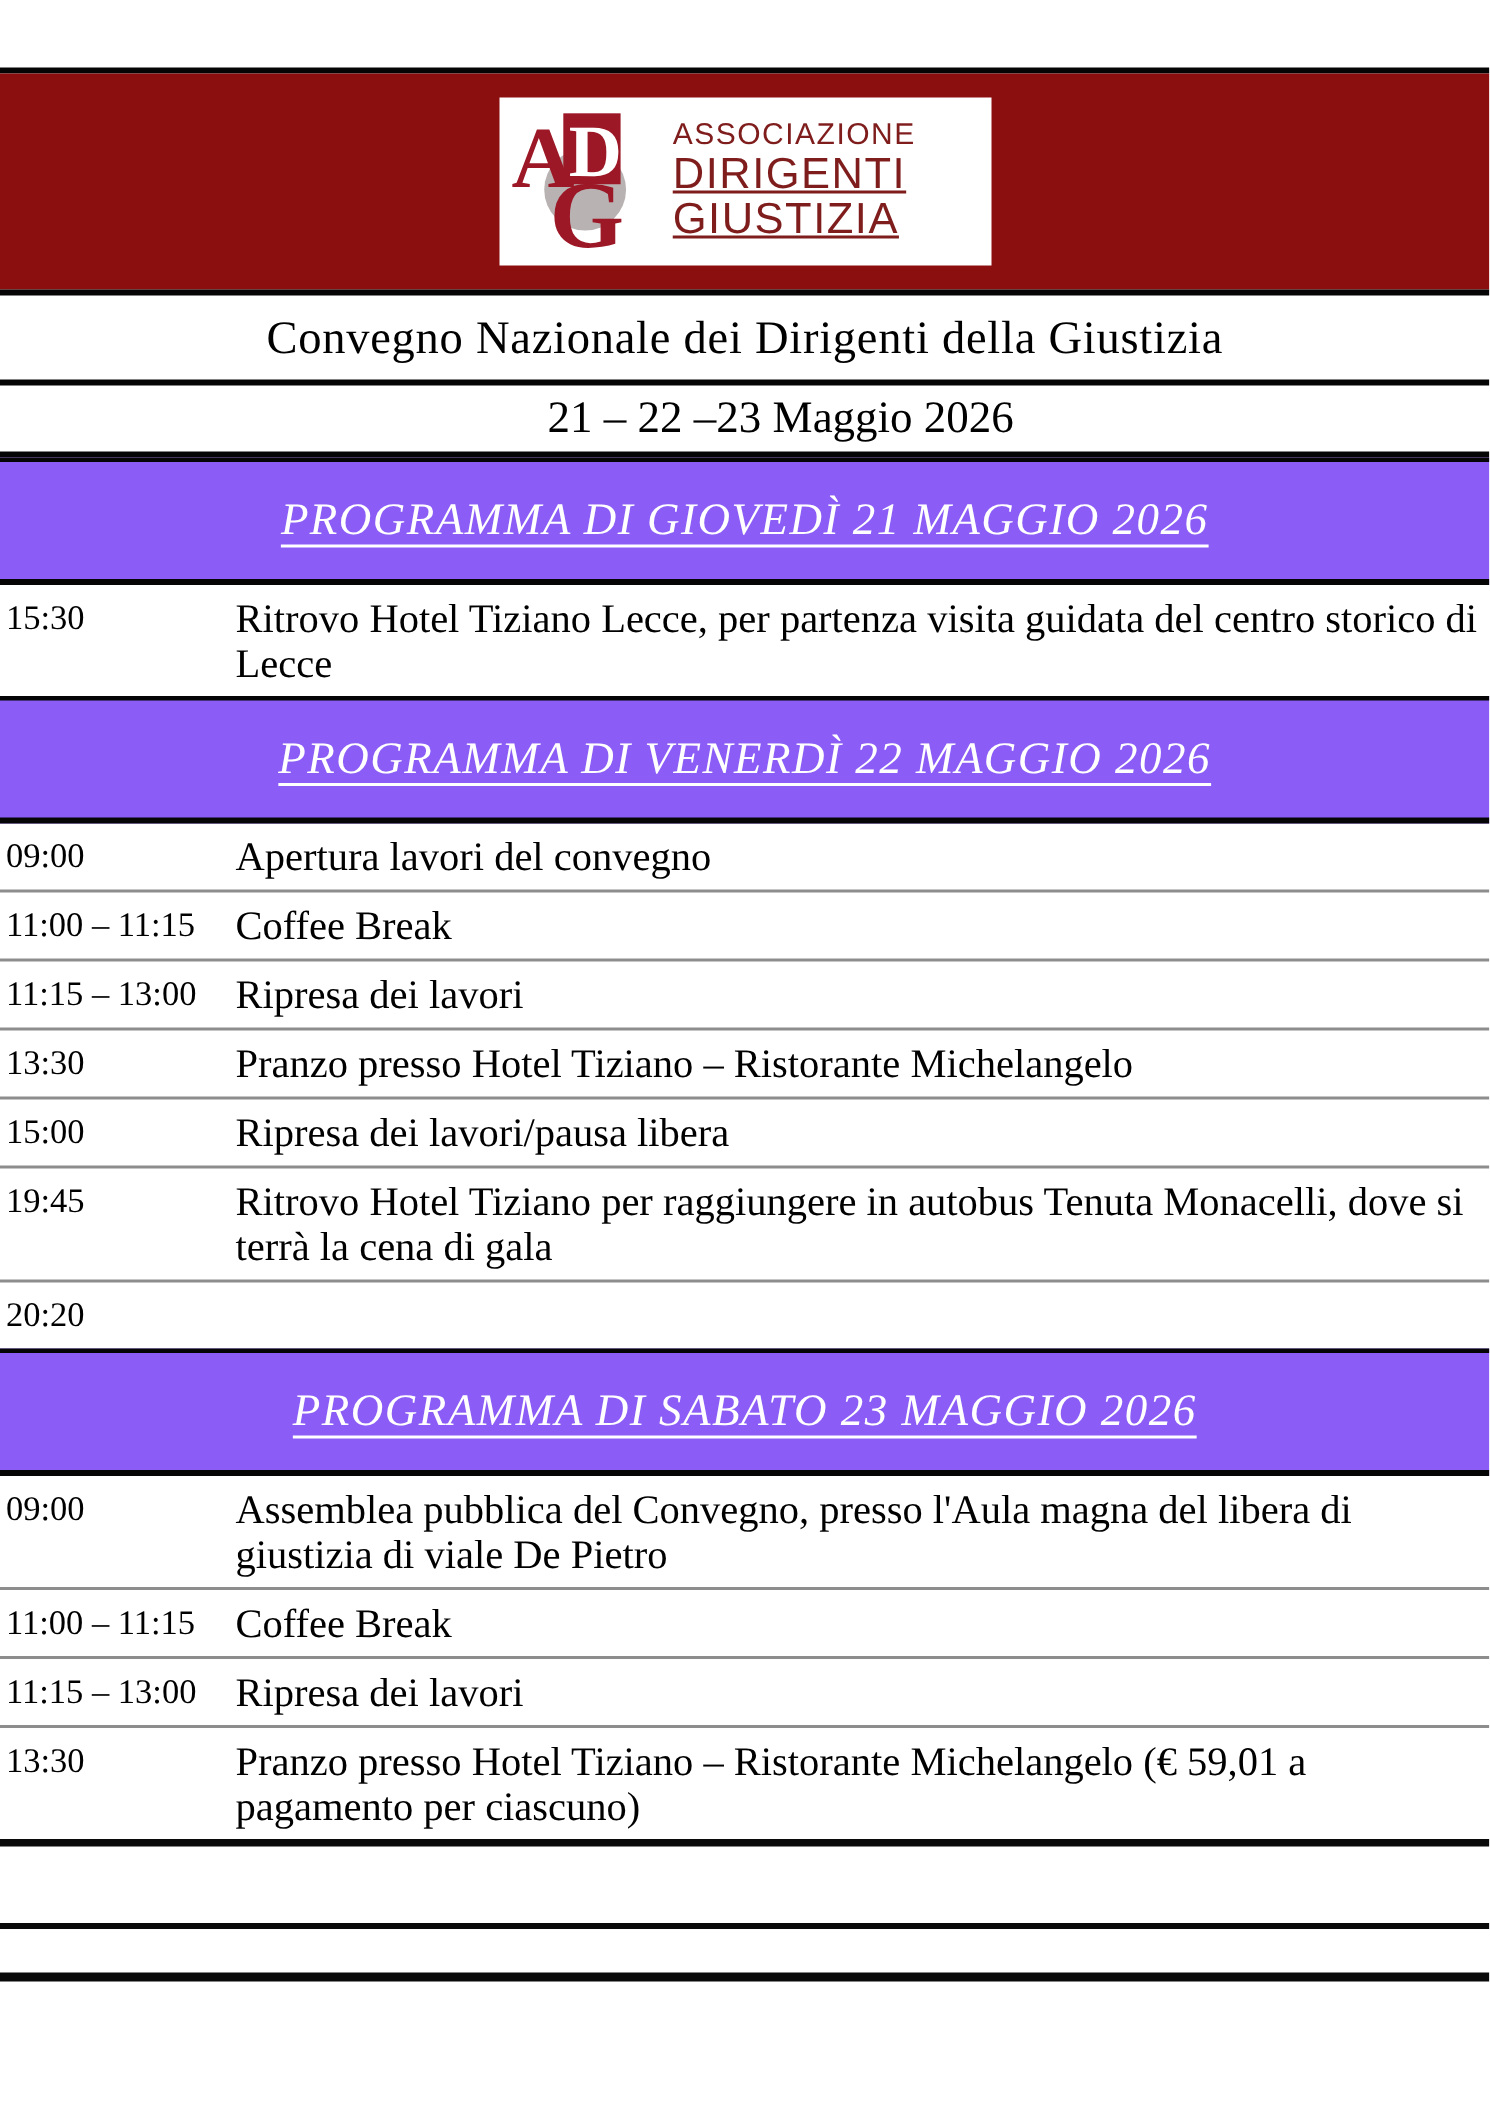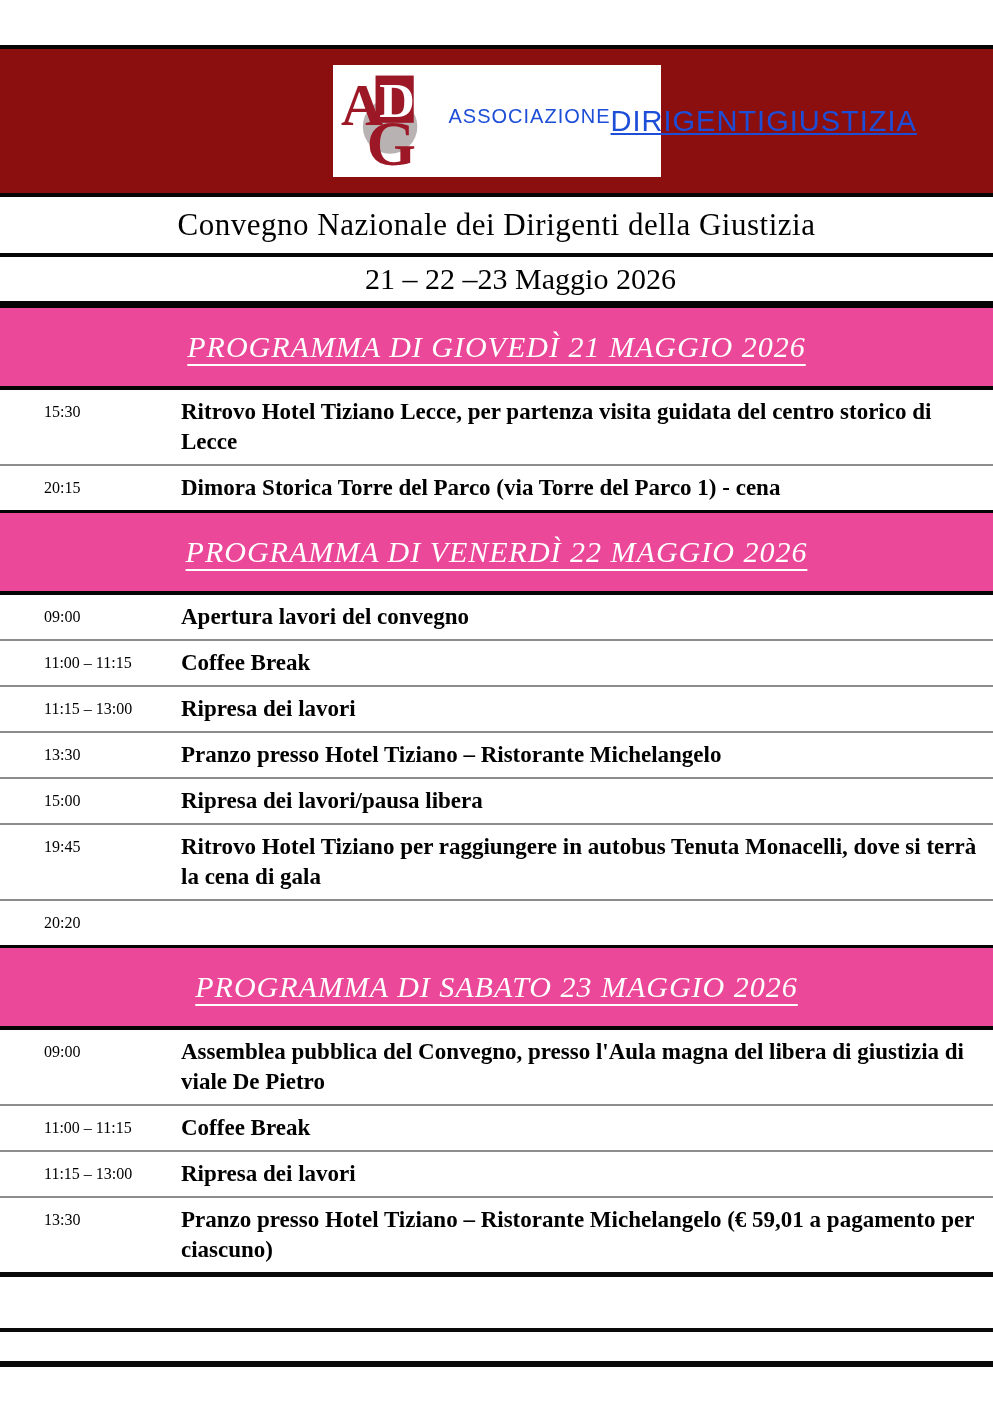--- a/index.html
+++ b/index.html
@@ -7,43 +7,43 @@
     width:993px;height:1404px;background:#fff;color:#000;
     font-family:"Liberation Serif",serif;overflow:hidden;position:relative;
   }
   .rule{height:4px;background:#050505;}
   .rule.first{margin-top:45px;}
 
   
   .banner{height:144px;background:#8B0F0F;display:flex;align-items:center;justify-content:center;}
   .logo-box{width:328px;height:112px;background:#fff;display:flex;align-items:center;justify-content:flex-start;padding:0 8px;box-sizing:border-box;gap:8px;}
   .monogram{flex:none;}
-  .logo-text{display:flex;flex-direction:row;line-height:1.04;font-family:"Liberation Sans",sans-serif;color:#1d4ed8;}
+  .logo-text{display:flex;flex-direction:column;line-height:1.04;font-family:"Liberation Sans",sans-serif;color:#7f1d1d;}
   .logo-text .l1{font-size:20px;letter-spacing:1px;}
   .logo-text .l2,.logo-text .l3{font-size:29px;letter-spacing:1px;text-decoration:underline;}
 
   
   .title-row{min-height:56px;display:flex;align-items:center;justify-content:center;font-size:31px;letter-spacing:.5px;}
   .date-row{min-height:44px;display:flex;align-items:center;justify-content:center;font-size:30px;padding-left:48px;}
   .venue-row{min-height:38px;display:flex;align-items:center;justify-content:center;font-size:29px;}
 
   
   #sections{border-bottom:5px solid #0a0a0a;}
   .band{
-    height:78px;background:#ec4899;border-top:3px solid #050505;border-bottom:4px solid #050505;
+    height:78px;background:#8b5cf6;border-top:3px solid #050505;border-bottom:4px solid #050505;
     display:flex;align-items:center;justify-content:center;box-sizing:content-box;
   }
   .band-text{
     color:#fff;font-style:italic;font-size:30px;letter-spacing:1px;
     text-decoration:underline;text-underline-offset:7px;text-decoration-thickness:2px;
   }
   .srow{display:flex;align-items:flex-start;min-height:44px;box-sizing:border-box;padding:7px 0;}
   .srow + .srow{border-top:2px solid #8d8d8d;}
-  .time{flex:none;width:157px;padding-left:20px;font-size:16px;line-height:30px;box-sizing:border-box;margin-left:24px;}
-  .activity{flex:1;padding-right:8px;font-size:23px;line-height:30px;font-weight:bold;}
+  .time{flex:none;width:157px;padding-left:4px;font-size:23px;line-height:30px;box-sizing:border-box;}
+  .activity{flex:1;padding-right:8px;font-size:27px;line-height:30px;}
 
   
   .empty-row.tall{height:51px;border-bottom:4px solid #0a0a0a;}
   .empty-row.short{height:29px;border-bottom:6px solid #0a0a0a;}
 </style>
 </head>
 <body>
 
 <div class="page">
 
@@ -76,24 +76,20 @@
   <section>
     <div class="band">
       <span class="band-text">PROGRAMMA DI GIOVEDÌ 21 MAGGIO 2026</span>
     </div>
     <div class="rows">
   <div class="srow">
     <div class="time">15:30</div>
     <div class="activity">Ritrovo Hotel Tiziano Lecce, per partenza visita guidata del centro storico di Lecce</div>
   </div>
 
-  <div class="srow">
-    <div class="time">20:15</div>
-    <div class="activity">Dimora Storica Torre del Parco (via Torre del Parco 1) - cena</div>
-  </div>
 </div>
   </section>
 
   <section>
     <div class="band">
       <span class="band-text">PROGRAMMA DI VENERDÌ 22 MAGGIO 2026</span>
     </div>
     <div class="rows">
   <div class="srow">
     <div class="time">09:00</div>

